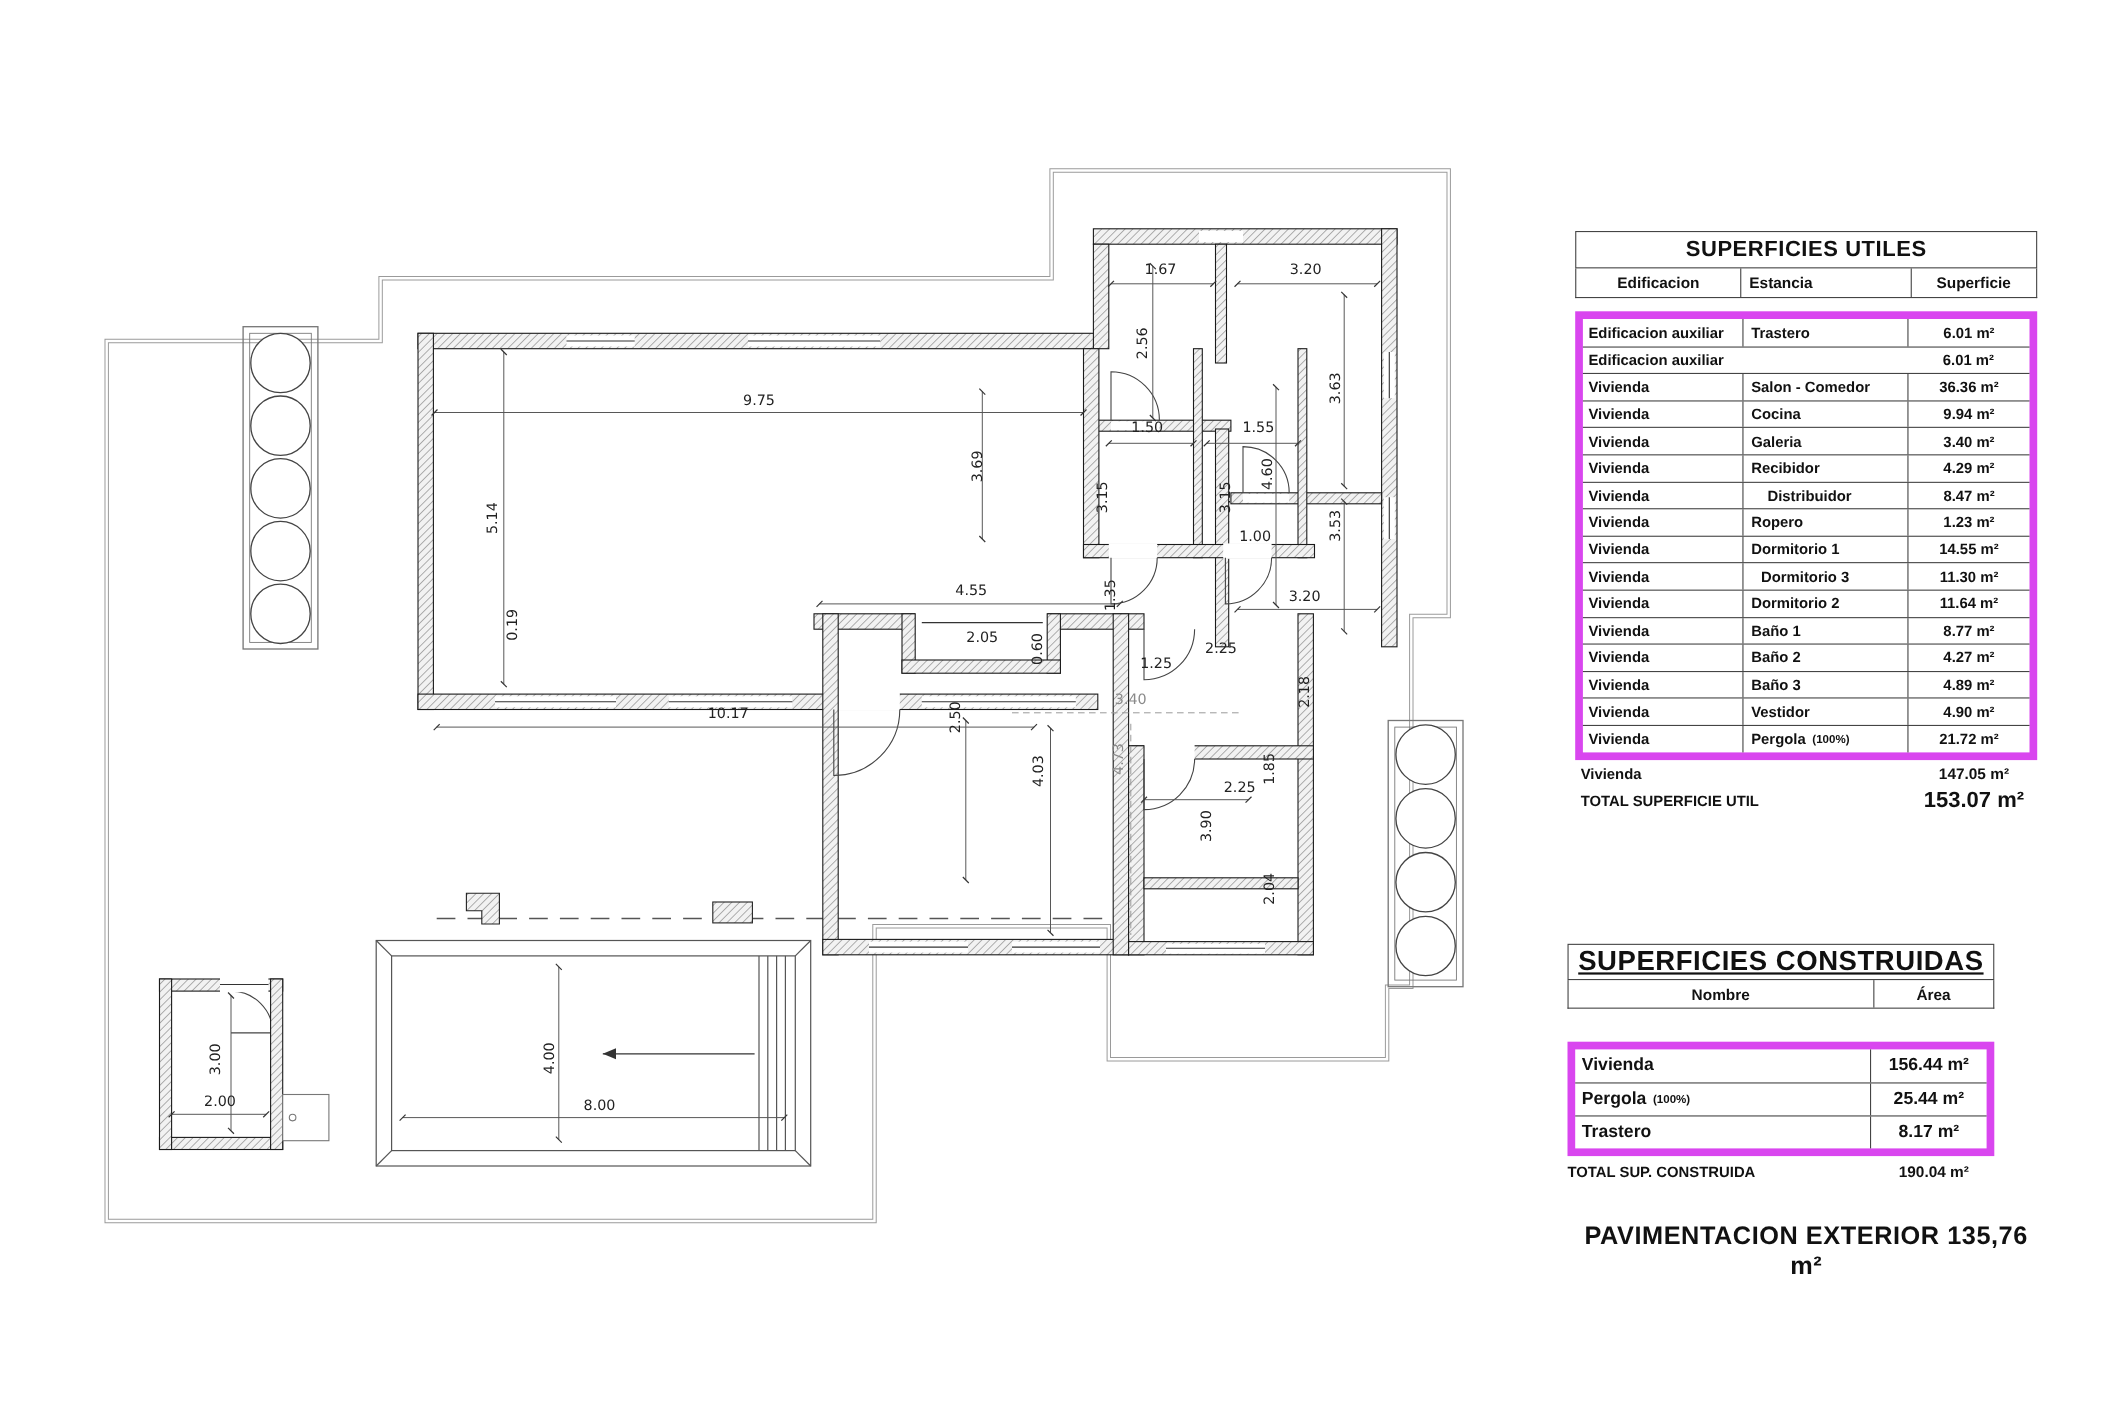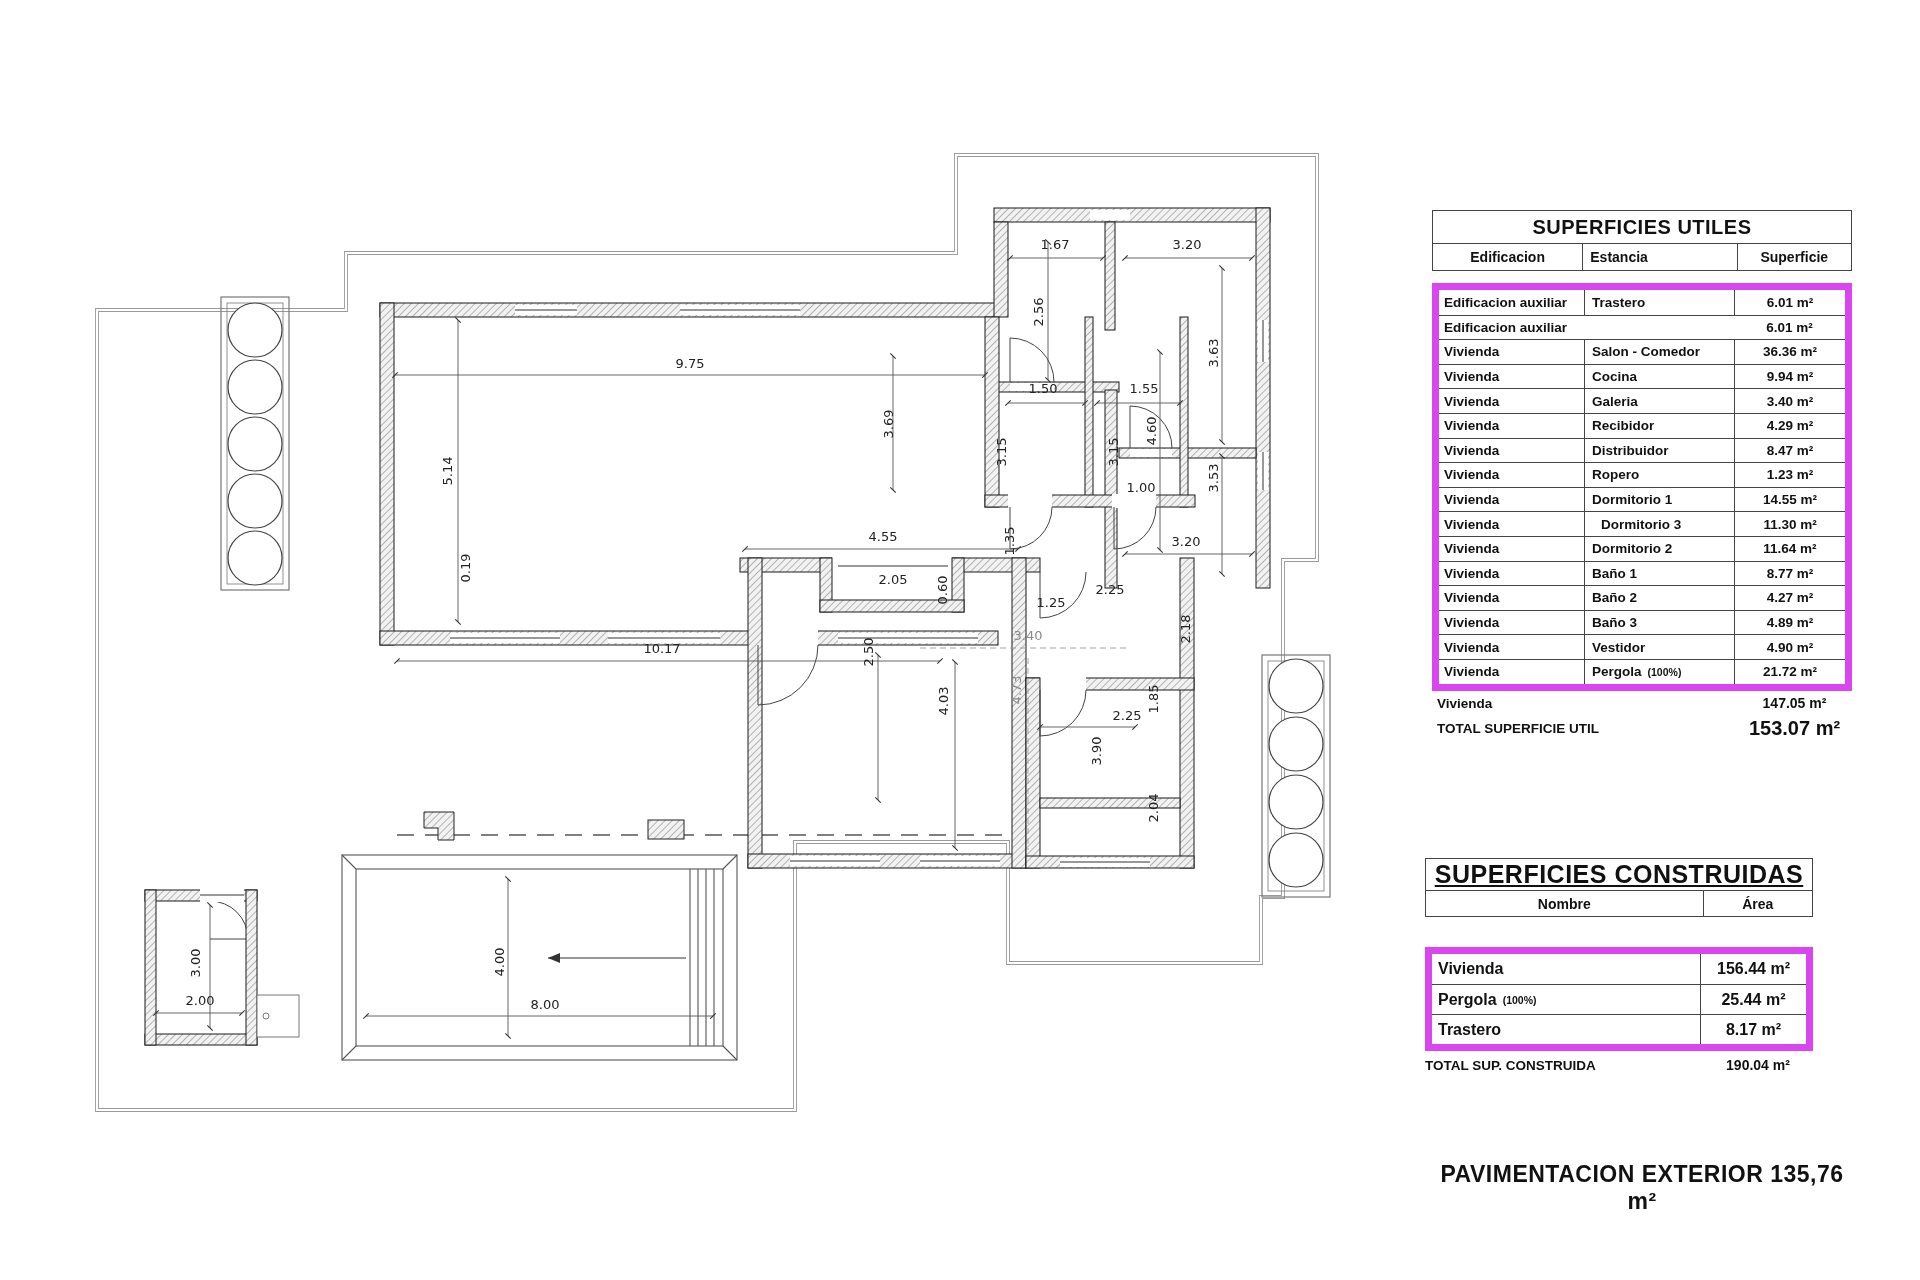--- a/index.html
+++ b/index.html
@@ -283,21 +283,21 @@
     <div class="c vline" style="width:155px;padding-left:7px;">Galeria</div>
     <div class="c vline" style="width:115px;justify-content:center;">3.40 m²</div>
         </div>
         <div class="row" style="height: 24.6px;">
           <div class="c" style="width:150px;padding-left:5px;">Vivienda</div>
     <div class="c vline" style="width:155px;padding-left:7px;">Recibidor</div>
     <div class="c vline" style="width:115px;justify-content:center;">4.29 m²</div>
         </div>
         <div class="row" style="height: 24.6px;">
           <div class="c" style="width:150px;padding-left:5px;">Vivienda</div>
-    <div class="c vline" style="width:155px;padding-left:7px;">Distribuidor</div>
+    <div class="c vline" style="width:155px;padding-left:22px;">Distribuidor</div>
     <div class="c vline" style="width:115px;justify-content:center;">8.47 m²</div>
         </div>
         <div class="row" style="height: 24.6px;">
           <div class="c" style="width:150px;padding-left:5px;">Vivienda</div>
     <div class="c vline" style="width:155px;padding-left:7px;">Ropero</div>
     <div class="c vline" style="width:115px;justify-content:center;">1.23 m²</div>
         </div>
         <div class="row" style="height: 24.6px;">
           <div class="c" style="width:150px;padding-left:5px;">Vivienda</div>
     <div class="c vline" style="width:155px;padding-left:7px;">Dormitorio 1</div>
@@ -370,15 +370,15 @@
           <div class="c" style="width:278px;padding-left:6px;">Trastero</div>
   <div class="c vline" style="width:110px;justify-content:center;">8.17 m²</div>
         </div>
       </div>
   <div class="sumrow" style="height:28px;">
     <div style="width:278px;font-size:13.5px;">TOTAL SUP. CONSTRUIDA</div>
     <div style="width:110px;text-align:center;font-size:14px;">190.04 m²</div>
   </div>
 </div>
 
-<div id="pav-note" style="left:1432px;top:1161px;width:420px;text-align:center;">PAVIMENTACION EXTERIOR 135,76 m²</div>
+<div id="pav-note" style="left:1432px;top:1110px;width:420px;text-align:center;">PAVIMENTACION EXTERIOR 135,76 m²</div>
 
 </div>
 
 </body></html>

